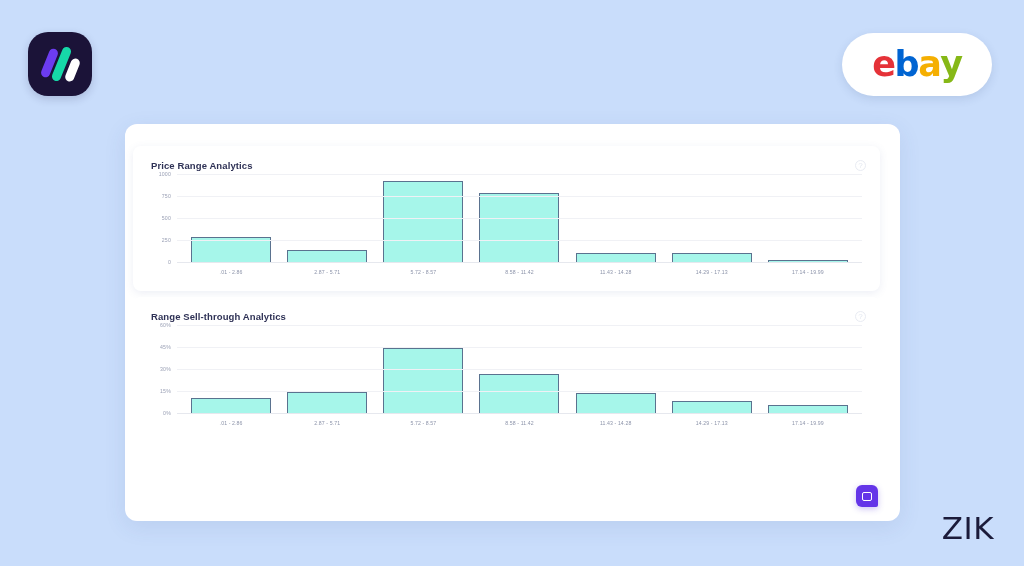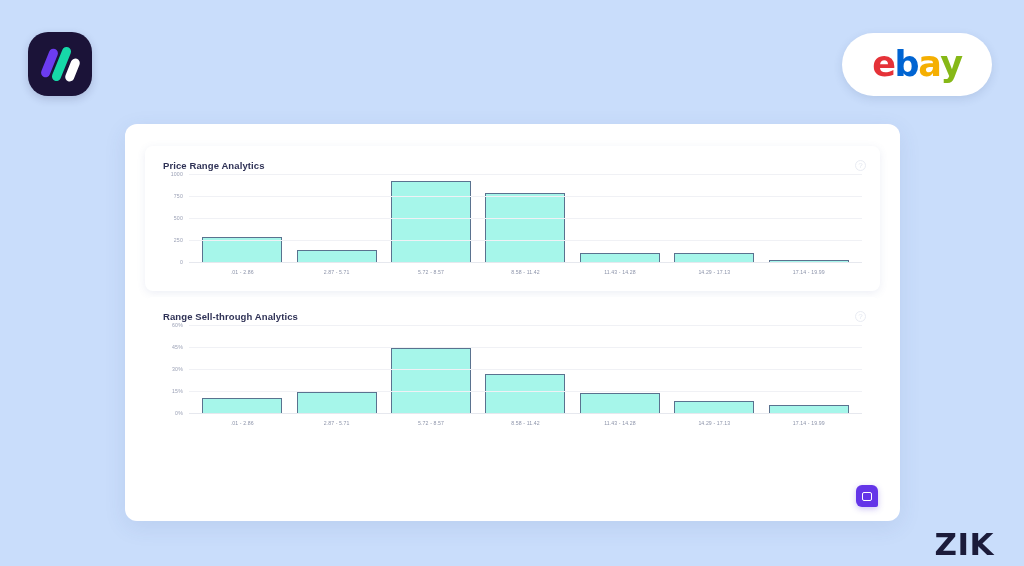--- a/index.html
+++ b/index.html
@@ -56,21 +56,21 @@
   .eb-a { color: #f5af02; }
   .eb-y { color: #86b817; }
 
   
   .panel {
     position: absolute; left: 125px; top: 124px;
     width: 775px; height: 397px;
     background: #ffffff;
     border-radius: 12px;
     box-shadow: 0 6px 22px rgba(60,80,140,.10);
-    padding: 22px 20px 12px 20px;
+    padding: 22px 20px 12px 8px;
   }
 
   .card {
     position: relative;
     background: #ffffff;
     border-radius: 8px;
     padding: 14px 18px 8px 18px;
   }
   .card + .card { margin-top: 6px; }
   .card.top { box-shadow: 0 2px 9px rgba(80,100,160,.11); }
@@ -172,24 +172,24 @@
     box-shadow: 0 2px 6px rgba(90,60,220,.3);
   }
   .chat-widget .glyph {
     width: 10px; height: 9px;
     border: 1.4px solid #ffffff;
     border-radius: 2px;
   }
 
   
   .zik {
-    position: absolute; right: 30px; bottom: 4px;
+    position: absolute; right: 30px; bottom: 20px;
     font-family: "DejaVu Sans", sans-serif;
     font-size: 31px;
-    font-weight: 700;
+    font-weight: 400;
     color: #1b1b3a;
     letter-spacing: .5px;
   }
 </style>
 </head>
 <body>
 
 <div class="stage">
 
   <div class="brand-logo">

